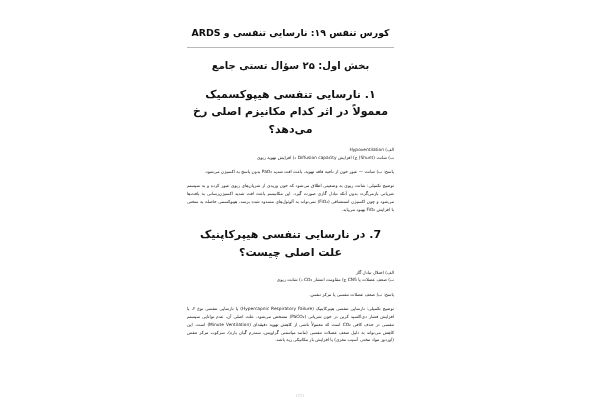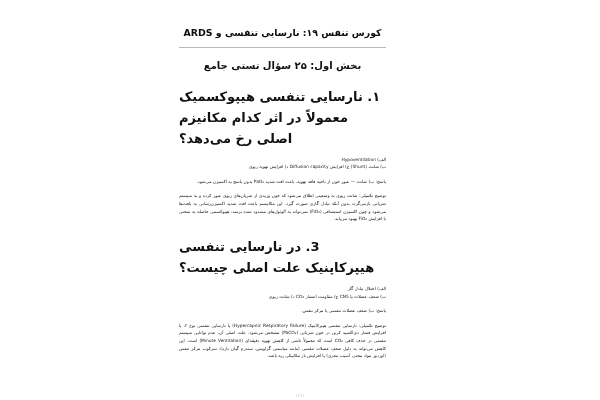--- a/index.html
+++ b/index.html
@@ -20,21 +20,21 @@
     position: relative;
     width: 600px;
     height: 400px;
     box-sizing: border-box;
     background: #ffffff;
   }
 
   .content {
     position: absolute;
     top: 26px;
-    right: 214px;
+    right: 206px;
     width: 207px;
     direction: rtl;
     text-align: right;
   }
 
   .doc-title {
     font-size: 9.4px;
     font-weight: bold;
     line-height: 1.45;
     color: #0d0d0d;
@@ -58,26 +58,26 @@
     text-align: center;
     margin: 0 0 13px 0;
     line-height: 1.4;
   }
 
   .question-block {
     margin-bottom: 10px;
   }
 
   .q-title {
-    font-size: 13px;
+    font-size: 11px;
     font-weight: bold;
     color: #111111;
     line-height: 1.62;
     margin: 0 0 7px 0;
-    text-align: left;
+    text-align: center;
   }
 
   .options {
     margin: 0 0 7px 0;
   }
 
   .option-line {
     font-size: 4.35px;
     line-height: 1.72;
     color: #222222;
@@ -139,21 +139,21 @@
         <p class="option-line">الف) Hypoventilation</p>
         <p class="option-line">ب) شانت (Shunt) ج) افزایش Diffusion capacity د) افزایش تهویه ریوی</p>
       </div>
 
       <p class="answer">پاسخ: ب) شانت — عبور خون از ناحیه فاقد تهویه، باعث افت شدید PaO₂ بدون پاسخ به اکسیژن می‌شود.</p>
 
       <p class="explanation">توضیح تکمیلی: شانت ریوی به وضعیتی اطلاق می‌شود که خون وریدی از شریان‌های ریوی عبور کرده و به سیستم شریانی بازمی‌گردد بدون آنکه تبادل گازی صورت گیرد. این مکانیسم باعث افت شدید اکسیژن‌رسانی به بافت‌ها می‌شود و چون اکسیژن استنشاقی (FiO₂) نمی‌تواند به آلوئول‌های مسدود شده برسد، هیپوکسمی حاصله به سختی با افزایش FiO₂ بهبود می‌یابد.</p>
     </div>
 
     <div class="question-block q2-gap">
-      <p class="q-title">3. در نارسایی تنفسی هیپرکاپنیک علت اصلی چیست؟</p>
+      <p class="q-title">7. در نارسایی تنفسی هیپرکاپنیک علت اصلی چیست؟</p>
 
       <div class="options">
         <p class="option-line">الف) اختلال تبادل گاز</p>
         <p class="option-line">ب) ضعف عضلات یا CNS ج) مقاومت انتشار CO₂ د) شانت ریوی</p>
       </div>
 
       <p class="answer">پاسخ: ب) ضعف عضلات تنفسی یا مرکز تنفس.</p>
 
       <p class="explanation">توضیح تکمیلی: نارسایی تنفسی هیپرکاپنیک (Hypercapnic Respiratory Failure) یا نارسایی تنفسی نوع ۲، با افزایش فشار دی‌اکسید کربن در خون شریانی (PaCO₂) مشخص می‌شود. علت اصلی آن، عدم توانایی سیستم تنفسی در حذف کافی CO₂ است که معمولاً ناشی از کاهش تهویه دقیقه‌ای (Minute Ventilation) است. این کاهش می‌تواند به دلیل ضعف عضلات تنفسی (مانند میاستنی گراویس، سندرم گیان باره)، سرکوب مرکز تنفس (اوردوز مواد مخدر، آسیب مغزی) یا افزایش بار مکانیکی ریه باشد.</p>
     </div>

